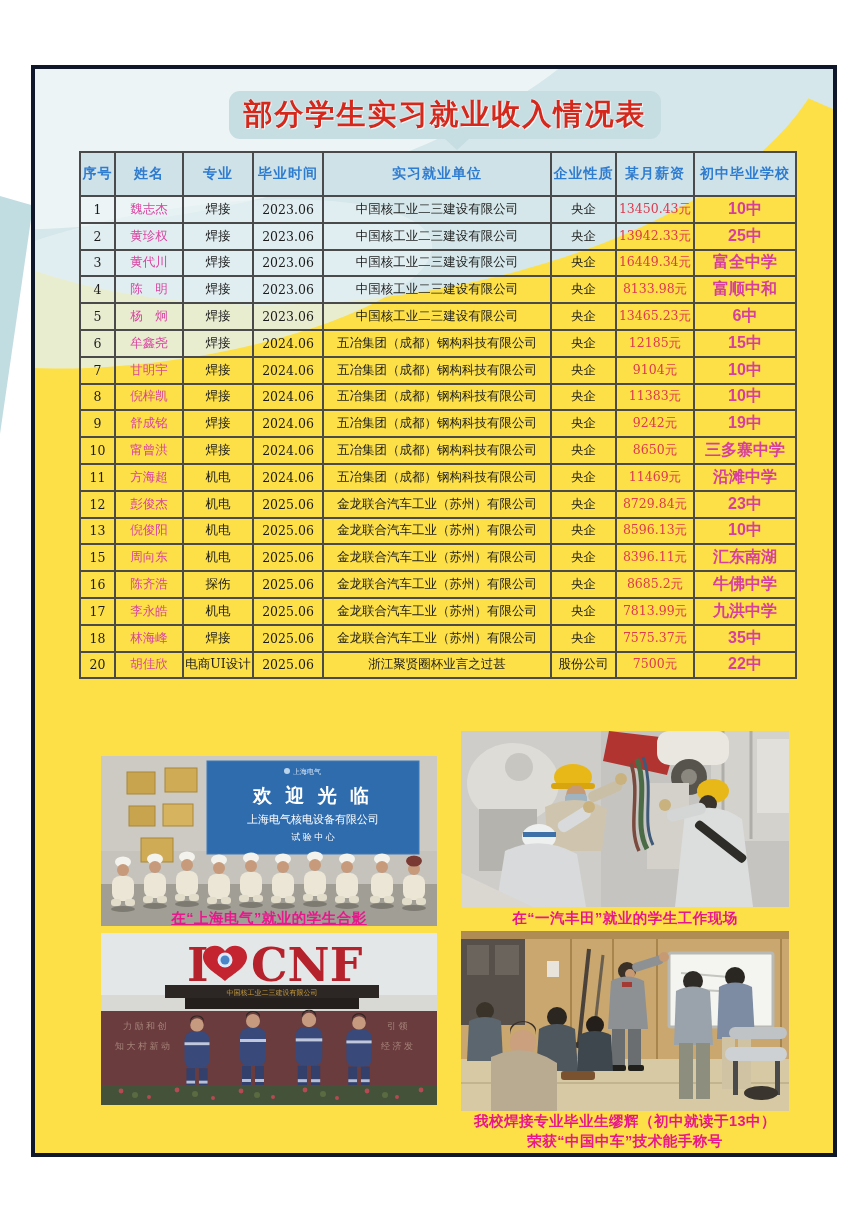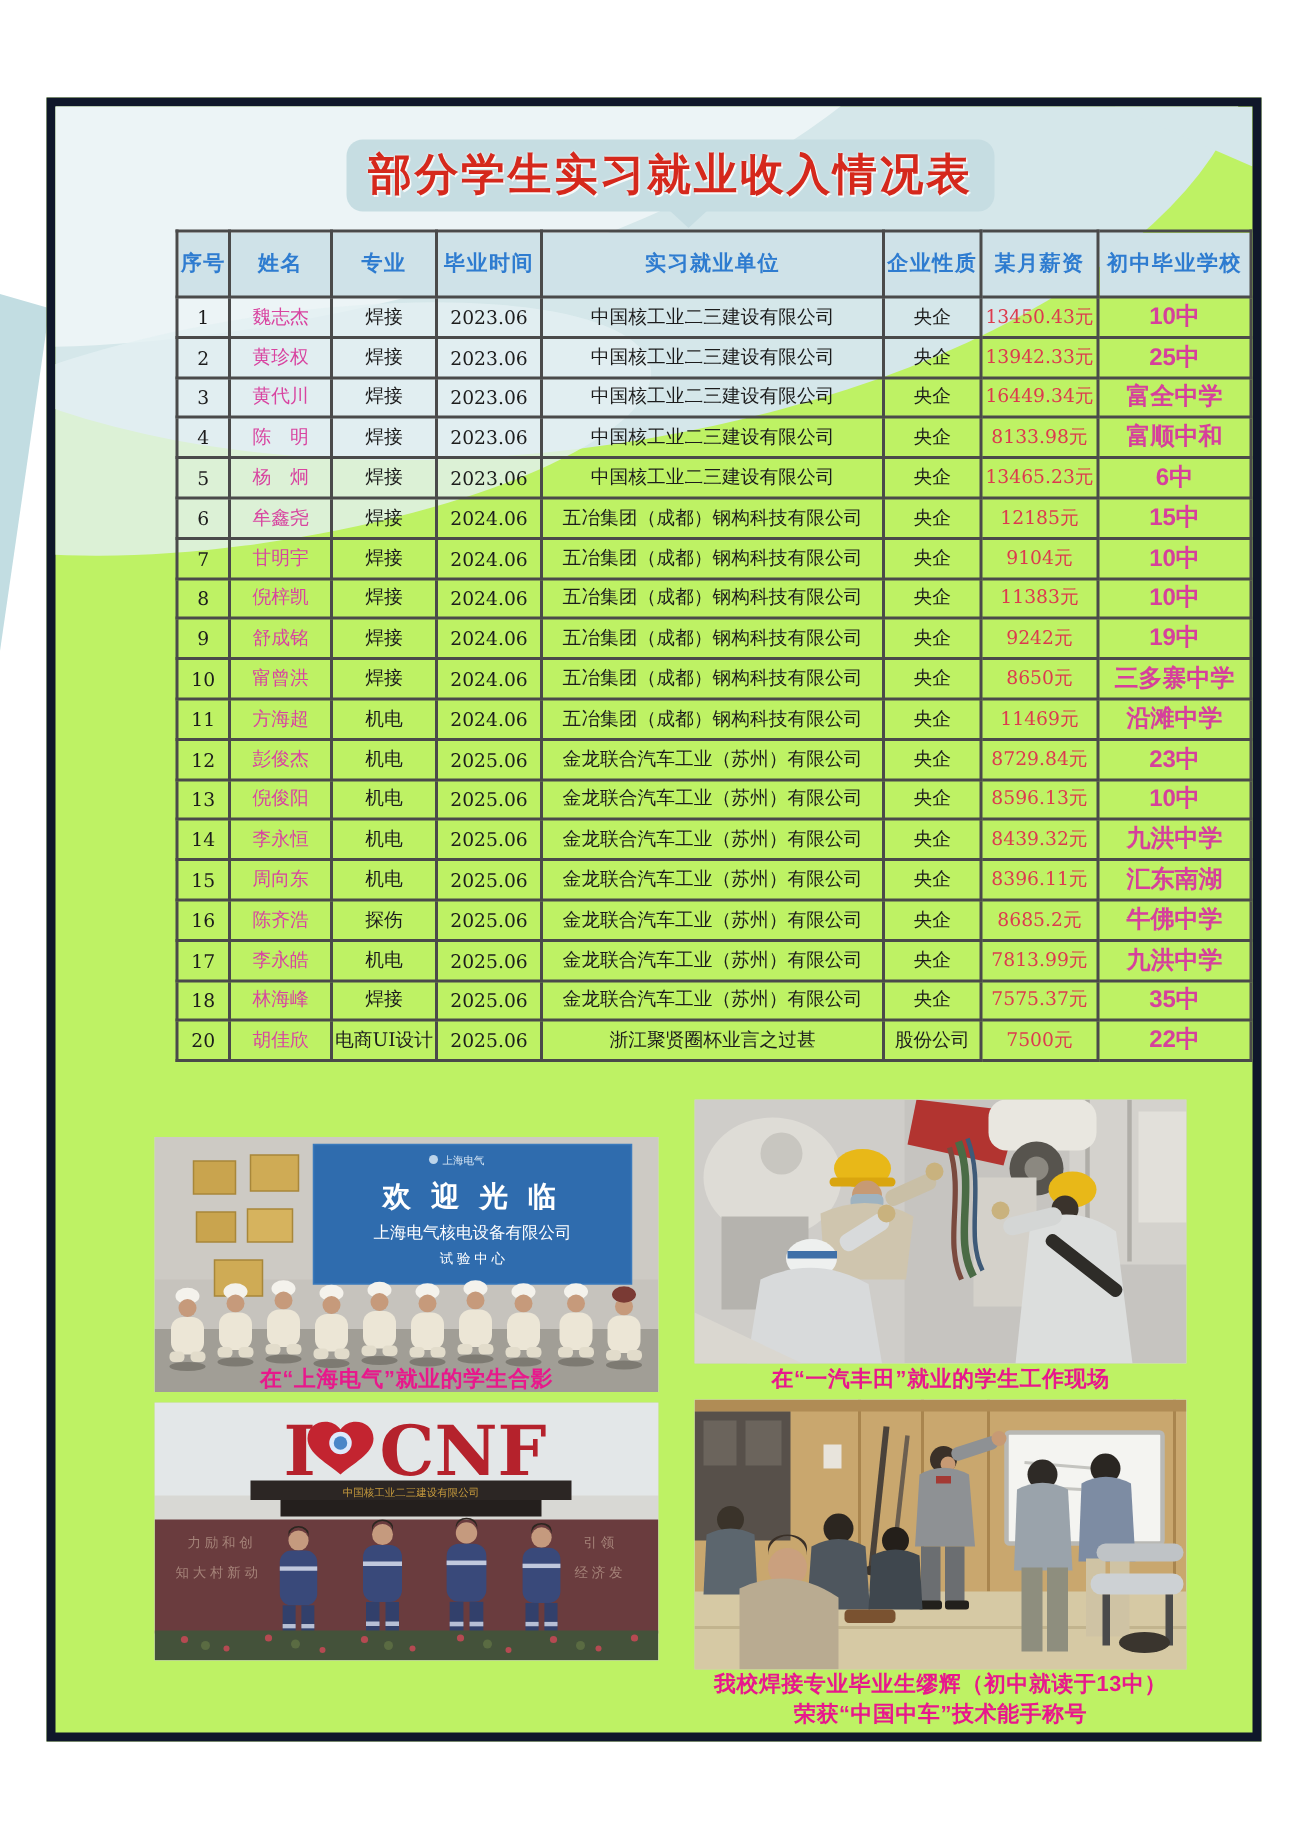--- a/index.html
+++ b/index.html
@@ -2,21 +2,21 @@
 <html><head>
 <meta charset="utf-8">
 <style>
   html,body{margin:0;padding:0;}
   body{
     width:860px;height:1216px;background:#ffffff;position:relative;
     font-family:"Liberation Sans",sans-serif;overflow:hidden;
   }
   .page{
     position:absolute;left:31px;top:65px;width:798px;height:1084px;
-    background:#bef264;border:6px solid #0f172a;overflow:hidden;
+    background:#fde047;border:4px solid #0f172a;overflow:hidden;
   }
   
   .deco-layer{position:absolute;left:0;top:0;width:100%;height:300px;overflow:hidden;pointer-events:none;}
   .deco-a{position:absolute;left:-160px;top:-230px;width:960px;height:460px;background:#d5e7ea;border-radius:50%;transform:rotate(-7deg);}
   .deco-b{position:absolute;left:-280px;top:-190px;width:880px;height:330px;background:#ffffff;opacity:.55;border-radius:50%;transform:rotate(-12deg);}
   .deco-c{position:absolute;left:-120px;top:140px;width:520px;height:150px;background:#e3f0f2;border-radius:50%;transform:rotate(-9deg);opacity:.8;}
   .deco-tr{position:absolute;right:0;top:0;width:92px;height:40px;background:#d5e7ea;clip-path:polygon(0 0,100% 0,100% 100%);}
   .outer-wedge{position:absolute;left:0;top:196px;width:33px;height:238px;background:#c2dde2;clip-path:polygon(0 0,100% 4%,0 100%);}
   
   .title-banner{
@@ -27,21 +27,21 @@
     content:"";position:absolute;left:50%;bottom:-11px;margin-left:-1px;
     border-left:13px solid transparent;border-right:13px solid transparent;border-top:12px solid #c6dde2;
   }
   .page-title{
     color:#d5281c;font-size:29px;font-weight:bold;letter-spacing:2px;white-space:nowrap;
     text-shadow:0 0 2px #ffffff,1px 1px 0 rgba(255,255,255,.8);
   }
   
   .income-table{
     position:absolute;left:44px;top:82px;width:716px;border-collapse:collapse;
-    table-layout:fixed;font-family:"DejaVu Serif","Liberation Serif",serif;margin-left:36px;
+    table-layout:fixed;font-family:"DejaVu Serif","Liberation Serif",serif;
   }
   .income-table th,.income-table td{
     border:2px solid #4a4a4a;text-align:center;vertical-align:middle;
     overflow:hidden;white-space:nowrap;padding:0 1px;
   }
   .income-table th{
     height:42px;background:#cfe2e8;color:#2e7cd0;font-size:14px;font-weight:bold;
     font-family:"Liberation Sans",sans-serif;letter-spacing:1px;
   }
   .income-table td{height:24.8px;font-size:12.5px;color:#1c1c1c;}
@@ -52,21 +52,21 @@
   .photo{position:absolute;overflow:hidden;background:#d8d8d4;}
   .photo svg{display:block;width:100%;height:100%;}
   .photo-1{left:66px;top:666px;width:336px;height:170px;margin-top:21px;}
   .photo-2{left:426px;top:662px;width:328px;height:176px;}
   .photo-3{left:66px;top:864px;width:336px;height:172px;}
   .photo-4{left:426px;top:862px;width:328px;height:180px;}
   .caption{
     position:absolute;text-align:center;color:#e8188c;font-weight:bold;
     font-size:14.5px;line-height:1.4;letter-spacing:.5px;
   }
-  .cap-1{left:66px;top:839px;width:336px;}
+  .cap-1{left:66px;top:839px;width:336px;text-decoration:underline;}
   .cap-2{left:426px;top:839px;width:328px;}
   .cap-3{left:50px;top:1042px;width:368px;}
   .cap-4{left:418px;top:1042px;width:344px;}
 </style>
 </head>
 <body>
 
 <div class="outer-wedge"></div>
 
 <div class="page">
@@ -230,30 +230,20 @@
           <td>13</td>
           <td>倪俊阳</td>
           <td>机电</td>
           <td>2025.06</td>
           <td>金龙联合汽车工业（苏州）有限公司</td>
           <td>央企</td>
           <td>8596.13元</td>
           <td>10中</td>
         </tr>
         <tr>
-          <td>14</td>
-          <td>李永恒</td>
-          <td>机电</td>
-          <td>2025.06</td>
-          <td>金龙联合汽车工业（苏州）有限公司</td>
-          <td>央企</td>
-          <td>8439.32元</td>
-          <td>九洪中学</td>
-        </tr>
-        <tr>
           <td>15</td>
           <td>周向东</td>
           <td>机电</td>
           <td>2025.06</td>
           <td>金龙联合汽车工业（苏州）有限公司</td>
           <td>央企</td>
           <td>8396.11元</td>
           <td>汇东南湖</td>
         </tr>
         <tr>

